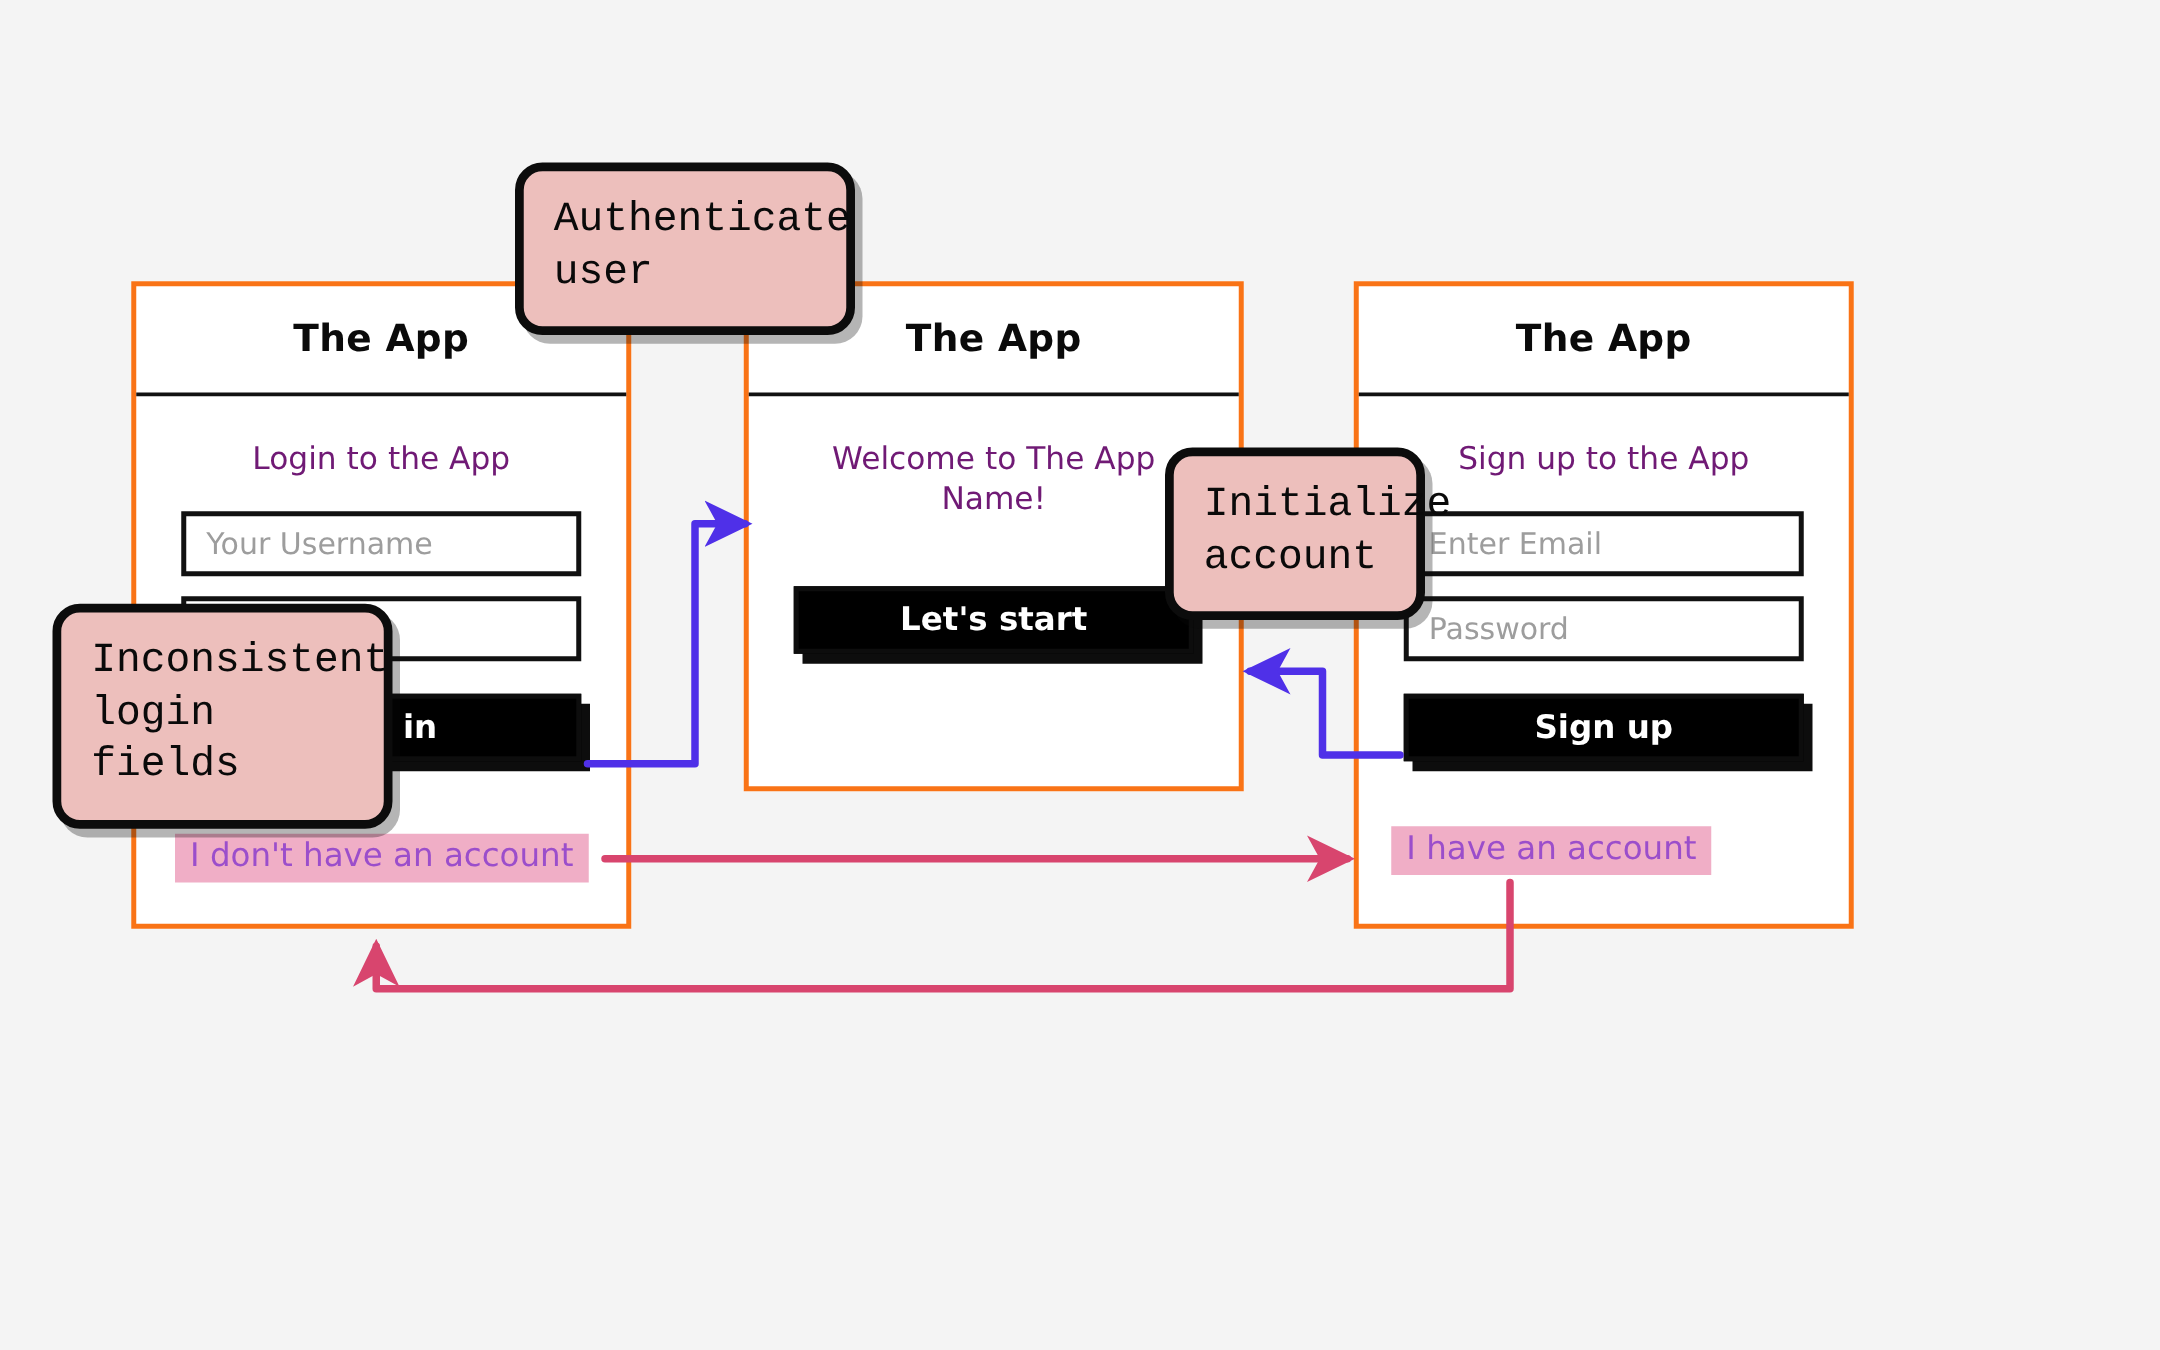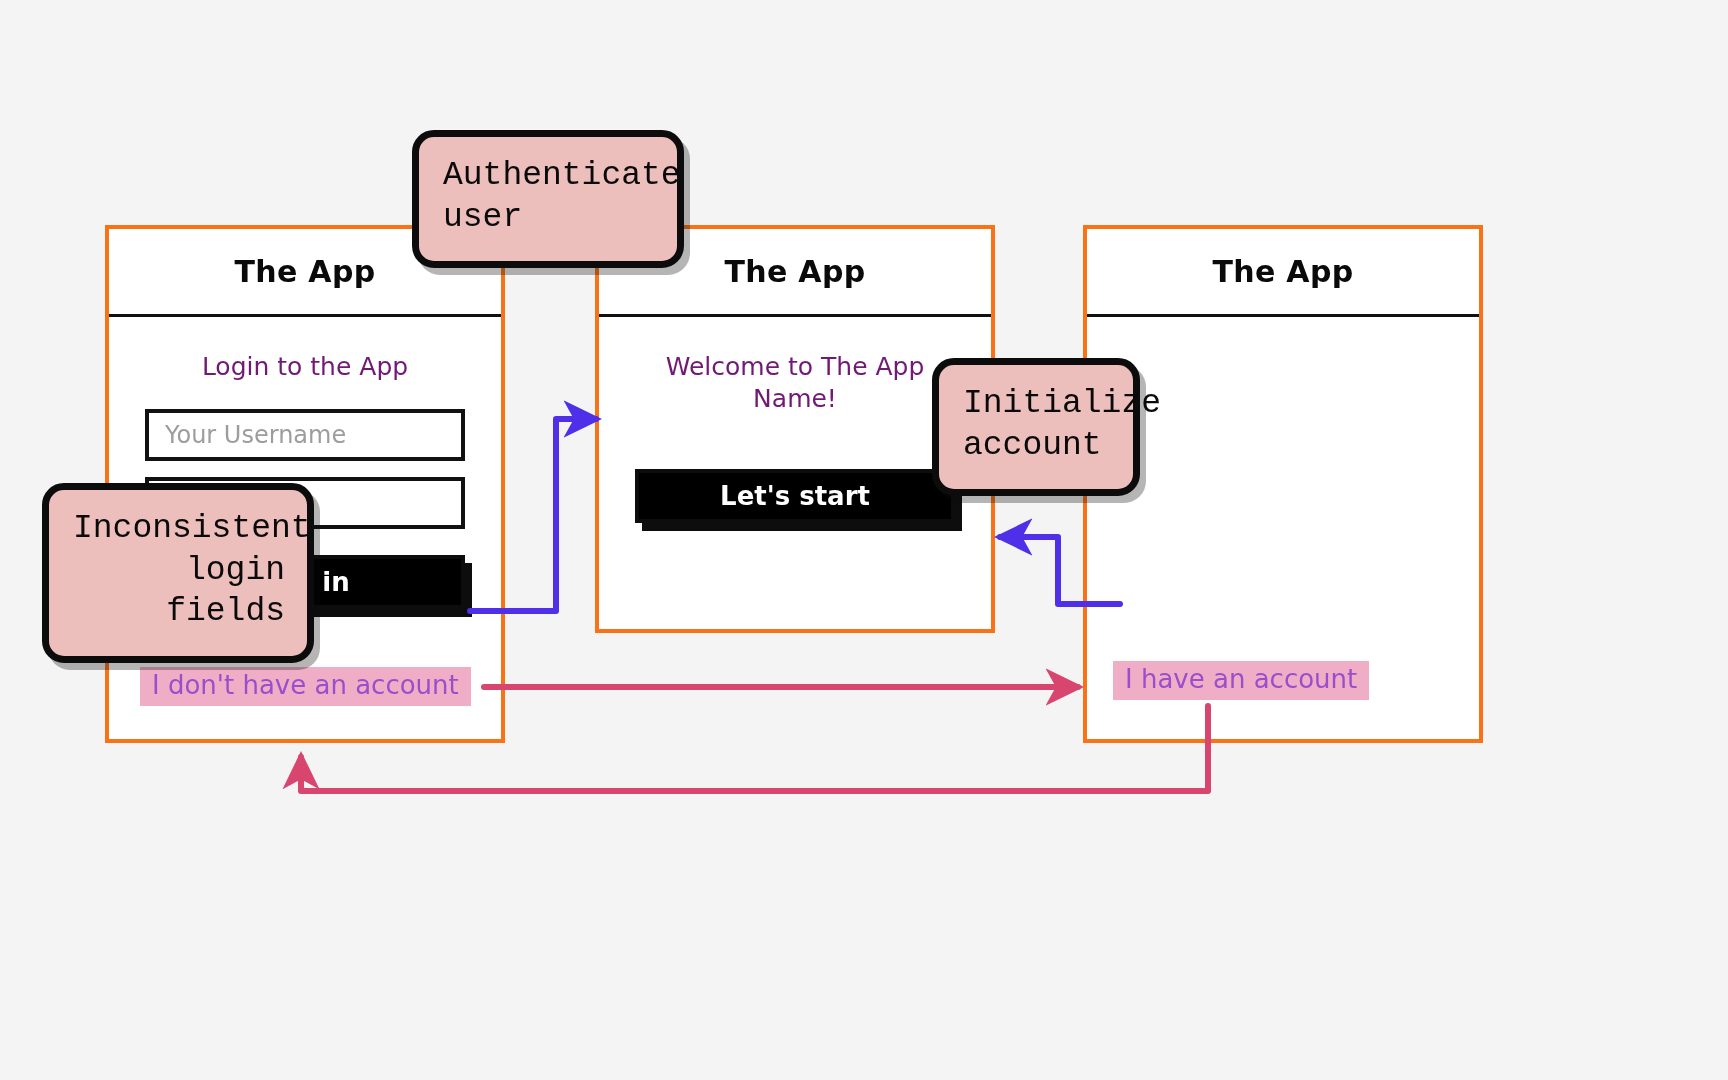--- a/index.html
+++ b/index.html
@@ -205,34 +205,49 @@
       <div class="btn-primary">
         <span class="btn-primary-label">Let's start</span>
       </div>
     </div>
   </div>
 
   <div class="card" style="left:1083px; top:225px; width:400px; height:518px;">
     <div class="card-header">
       <span class="card-title">The App</span>
     </div>
+    <div class="card-body">
+      <div class="subtitle">Sign up to the App</div>
+
+      <div class="field">
+        <span class="field-placeholder">Enter Email</span>
+      </div>
+
+      <div class="field">
+        <span class="field-placeholder">Password</span>
+      </div>
+
+      <div class="btn-primary">
+        <span class="btn-primary-label">Sign up</span>
+      </div>
+    </div>
   </div>
 
   <div class="link-row" style="left:1113px; top:661px;">
     <div class="link-pill">
       <span class="link-pill-label">I have an account</span>
     </div>
   </div>
 
   <div class="callout" style="left:412px; top:130px; width:272px;">
     <span class="callout-text">Authenticate
 user</span>
   </div>
 
-  <div class="callout" style="left:42px; top:483px; width:272px;text-align:right;">
+  <div class="callout" style="left:42px; top:483px; width:272px;">
     <span class="callout-text">Inconsistent
 login fields</span>
   </div>
 
   <div class="callout" style="left:932px; top:358px; width:208px;">
     <span class="callout-text">Initialize
 account</span>
   </div>
 
 </div>

